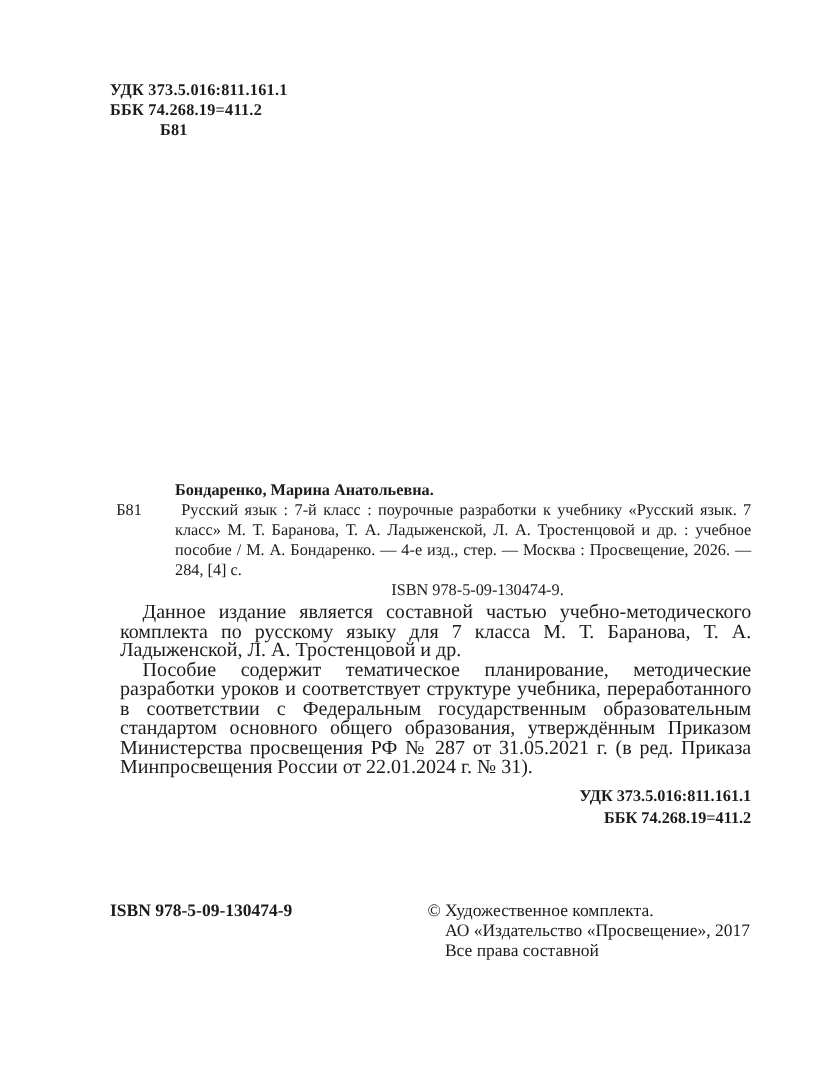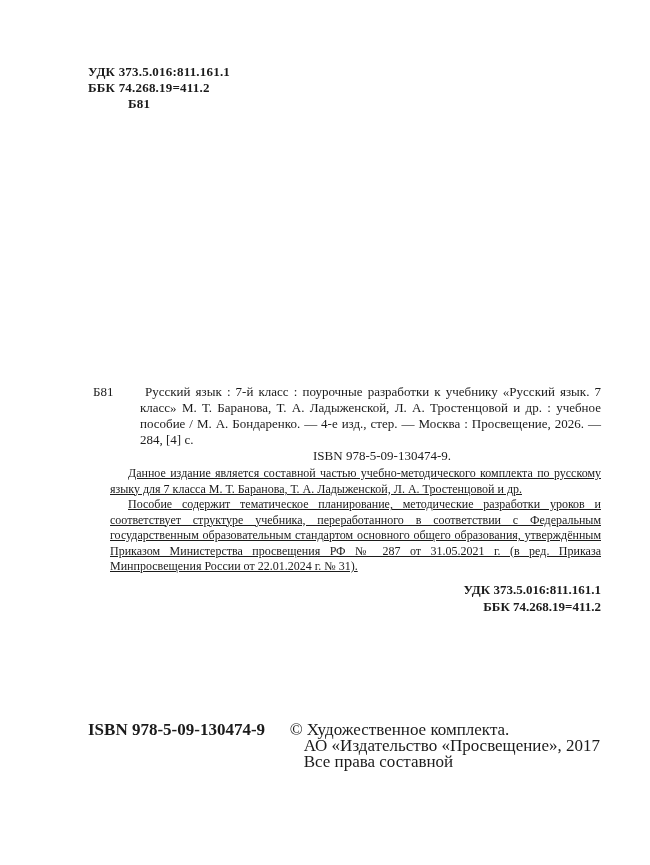--- a/index.html
+++ b/index.html
@@ -49,25 +49,24 @@
   .entry {
     margin: 0 0 0 47px;
     text-align: justify;
     text-indent: 5px;
   }
   .isbn-line {
     margin: 0 0 2px 70px;
     text-align: center;
   }
   .annotation {
-    font-size: 12px;
+    font-size: 16px;
     line-height: 15.5px;
     text-align: justify;
-    margin-left: 17px;
-    text-decoration: underline;
+    margin-left: 3px;
   }
   .annotation p {
     margin: 0;
     text-indent: 18px;
   }
   .class-right {
     text-align: right;
     font-weight: bold;
     font-size: 13px;
     line-height: 17px;
@@ -75,38 +74,39 @@
   }
 
   
   .footer-block {
     top: 722px;
     left: 88px;
     width: 512px;
     display: flex;
     justify-content: space-between;
     align-items: flex-start;
-    font-size: 17px;
+    font-size: 14px;
     line-height: 16px;
   }
   .footer-isbn { font-weight: bold; }
   .copyright { text-align: left; }
   .copyright div { white-space: nowrap; }
   .copyright .indent { padding-left: 14px; }
 </style>
 </head>
 <body>
 
 <div class="abs top-block">
   <div>УДК 373.5.016:811.161.1</div>
   <div>ББК 74.268.19=411.2</div>
   <div class="top-code">Б81</div>
 </div>
 
 <div class="abs main-block">
+  <p class="author">Бондаренко, Марина Анатольевна.</p>
   <div class="entry-wrap">
     <span class="entry-code">Б81</span>
     <p class="entry">Русский язык : 7-й класс : поурочные разработки к учебнику «Русский язык. 7 класс» М. Т. Баранова, Т. А. Ладыженской, Л. А. Тростенцовой и др. : учебное пособие / М. А. Бондаренко. — 4-е изд., стер. — Москва : Просвещение, 2026. — 284, [4] с.</p>
   </div>
   <p class="isbn-line">ISBN 978-5-09-130474-9.</p>
 
   <div class="annotation">
     <p>Данное издание является составной частью учебно-методического комплекта по русскому языку для 7 класса М. Т. Баранова, Т. А. Ладыженской, Л. А. Тростенцовой и др.</p>
     <p>Пособие содержит тематическое планирование, методические разработки уроков и соответствует структуре учебника, переработанного в соответствии с Федеральным государственным образовательным стандартом основного общего образования, утверждённым Приказом Министерства просвещения РФ № 287 от 31.05.2021 г. (в ред. Приказа Минпросвещения России от 22.01.2024 г. № 31).</p>
   </div>

